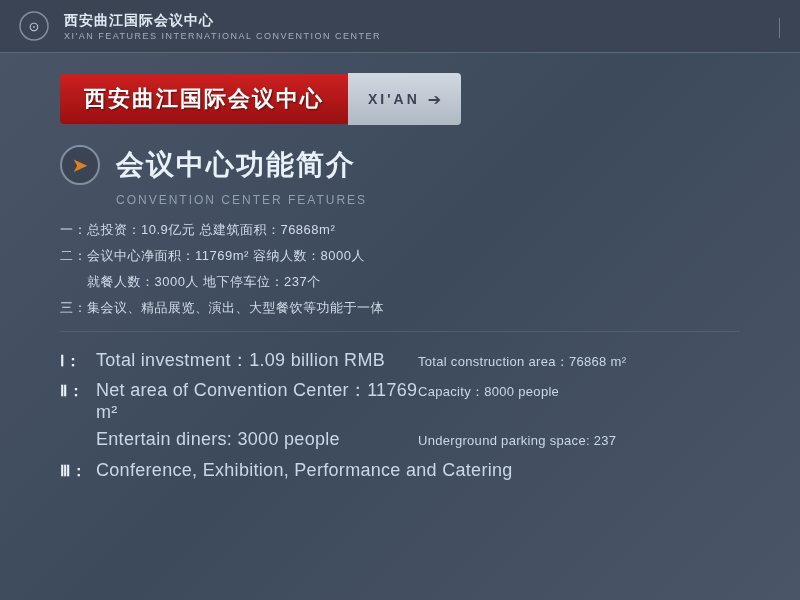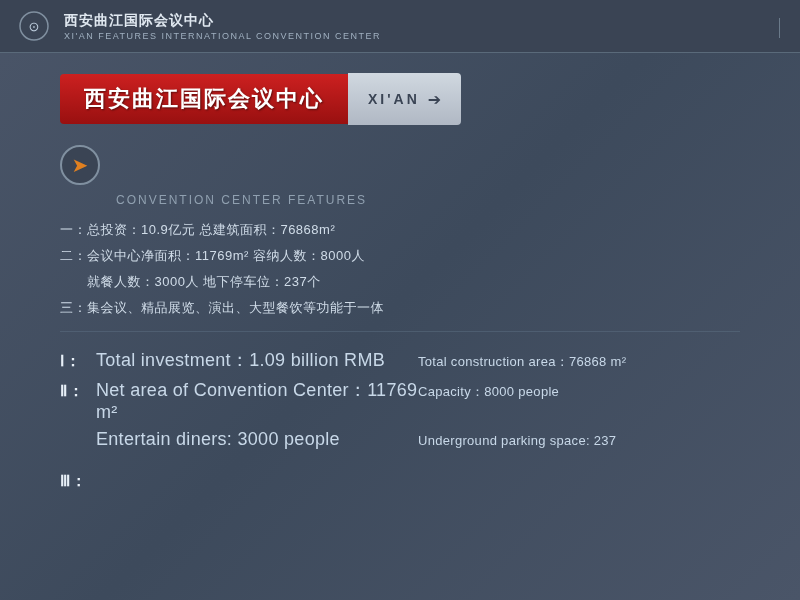--- a/index.html
+++ b/index.html
@@ -185,21 +185,21 @@
     }
     .en-right {
       flex: 1;
       color: #c8d8e8;
       font-size: 13px;
       letter-spacing: 0.3px;
     }
     .en-row-indent {
       display: flex;
       align-items: baseline;
-      margin-bottom: 22px;
+      margin-bottom: 10px;
       padding-left: 36px;
     }
     .en-row-indent .en-left {
       flex: 1;
     }
     .en-row-indent .en-right {
       flex: 1;
     }
   </style>
 </head>
@@ -228,20 +228,21 @@
     <div class="banner-grey">
       <span class="banner-grey-text">XI'AN</span>
       <span class="banner-arrow">➔</span>
     </div>
   </div>
 
   <div class="section-heading">
     <div class="heading-icon">
       <span class="heading-icon-arrow">➤</span>
     </div>
+    <span class="heading-cn">会议中心功能简介</span>
   </div>
   <div class="heading-en">CONVENTION CENTER FEATURES</div>
 
   <div class="cn-content">
     <div class="line">
       <span>一：总投资：10.9亿元    总建筑面积：76868m²</span>
     </div>
     <div class="line">
       <span>二：会议中心净面积：11769m²    容纳人数：8000人</span>
     </div>
@@ -269,17 +270,18 @@
       <span class="en-right">Capacity：8000 people</span>
     </div>
 
     <div class="en-row-indent">
       <span class="en-left">Entertain  diners: 3000 people</span>
       <span class="en-right">Underground  parking  space: 237</span>
     </div>
 
     <div class="en-row">
       <span class="en-numeral">Ⅲ：</span>
+      <span class="en-left">Conference,  Exhibition,  Performance  and Catering</span>
     </div>
 
   </div>
 
 </div>
 
 </body></html>

